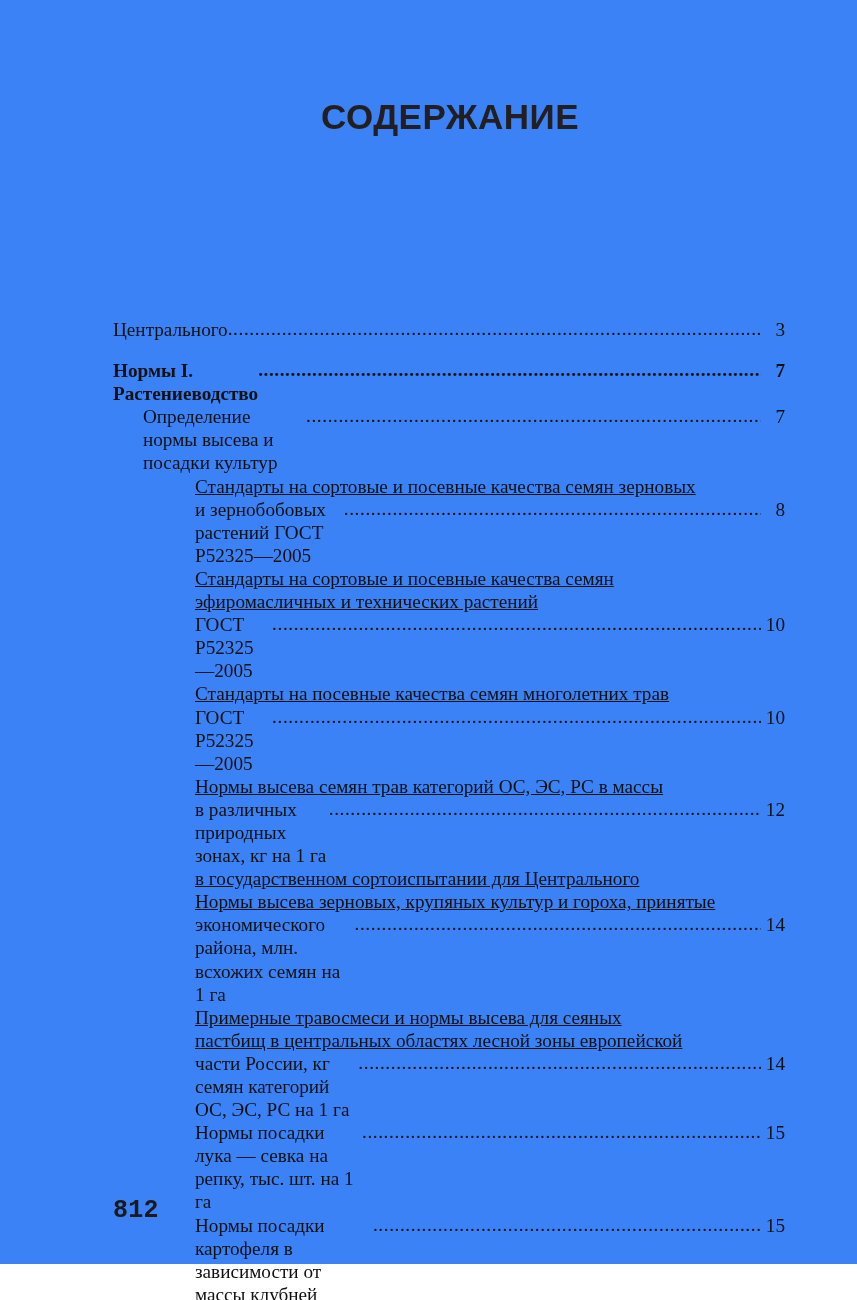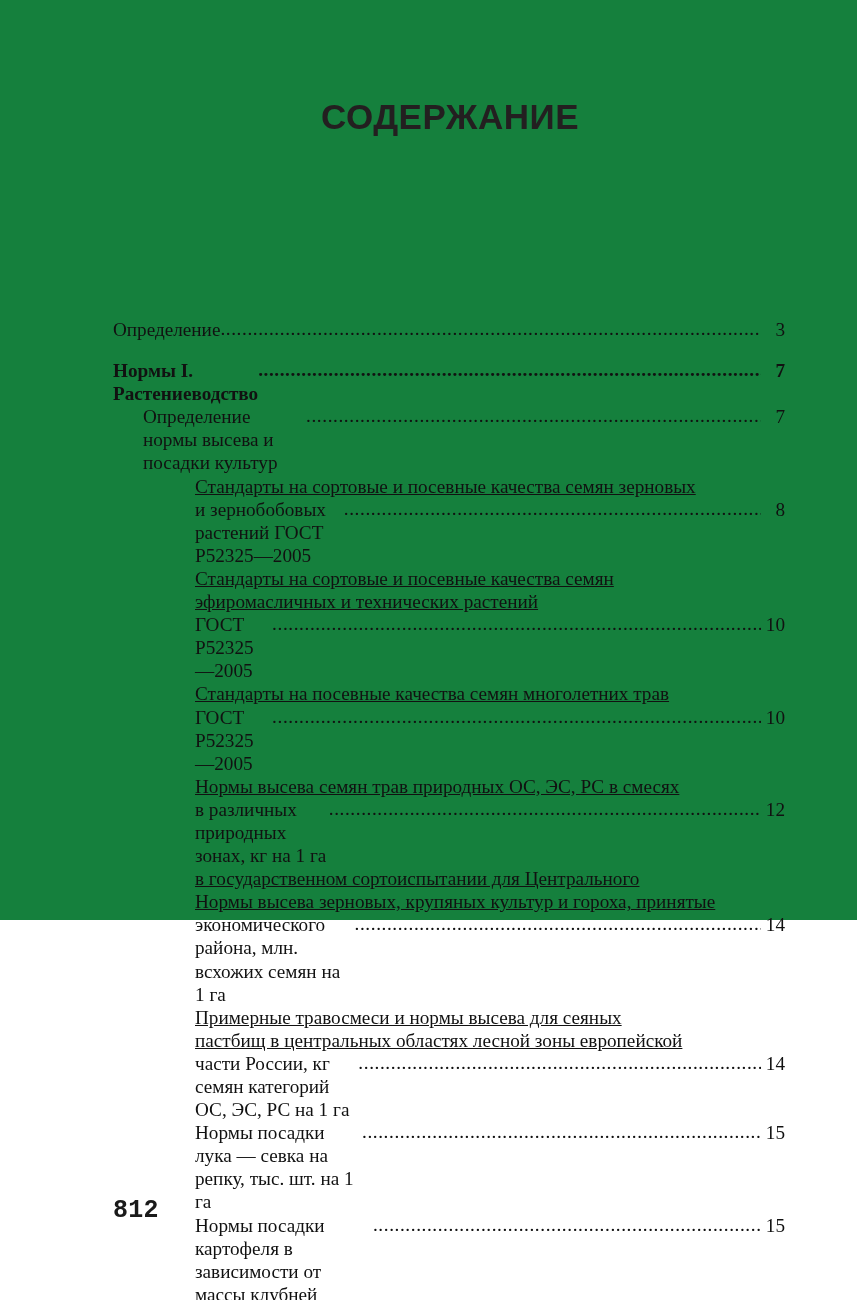--- a/index.html
+++ b/index.html
@@ -13,22 +13,22 @@
     position: relative;
     font-family: "Liberation Serif", "DejaVu Serif", serif;
     color: #1a1a1a;
     overflow: hidden;
   }
 
   .page {
     position: absolute;
     left: 0; top: 0;
     width: 857px;
-    height: 920px;
-    background: #15803d;
+    height: 1264px;
+    background: #3b82f6;
   }
 
   
   .toc-title {
     position: absolute;
     left: 0;
     top: 99px;
     width: 900px;
     text-align: center;
     font-family: "Liberation Sans", "DejaVu Sans", sans-serif;
@@ -116,21 +116,21 @@
 </head>
 <body>
 
 <div class="page">
 
   <div class="toc-title">СОДЕРЖАНИЕ</div>
 
   <div class="toc-body">
       <div class="toc-entry lvl-0">
         <div class="leader-row">
-          <span class="leader-text">Определение</span>
+          <span class="leader-text">Центрального</span>
           <span class="leader-dots">........................................................................................................................................................................................................</span>
           <span class="leader-page">3</span>
         </div>
       </div>
       <div class="toc-entry lvl-0 bold gap-top">
         <div class="leader-row">
           <span class="leader-text">Нормы I. Растениеводство </span>
           <span class="leader-dots">........................................................................................................................................................................................................</span>
           <span class="leader-page">7</span>
         </div>
@@ -161,21 +161,21 @@
       </div>
       <div class="toc-entry lvl-2">
         <span class="cont-line">Стандарты на посевные качества семян многолетних трав</span>
         <div class="leader-row">
           <span class="leader-text">ГОСТ Р52325—2005</span>
           <span class="leader-dots">........................................................................................................................................................................................................</span>
           <span class="leader-page">10</span>
         </div>
       </div>
       <div class="toc-entry lvl-2">
-        <span class="cont-line">Нормы высева семян трав природных ОС, ЭС, РС в смесях</span>
+        <span class="cont-line">Нормы высева семян трав категорий ОС, ЭС, РС в массы</span>
         <div class="leader-row">
           <span class="leader-text">в различных природных зонах, кг на 1 га</span>
           <span class="leader-dots">........................................................................................................................................................................................................</span>
           <span class="leader-page">12</span>
         </div>
       </div>
       <div class="toc-entry lvl-2">
         <span class="cont-line">в государственном сортоиспытании для Центрального</span>
         <span class="cont-line">Нормы высева зерновых, крупяных культур и гороха, принятые</span>
         <div class="leader-row">

